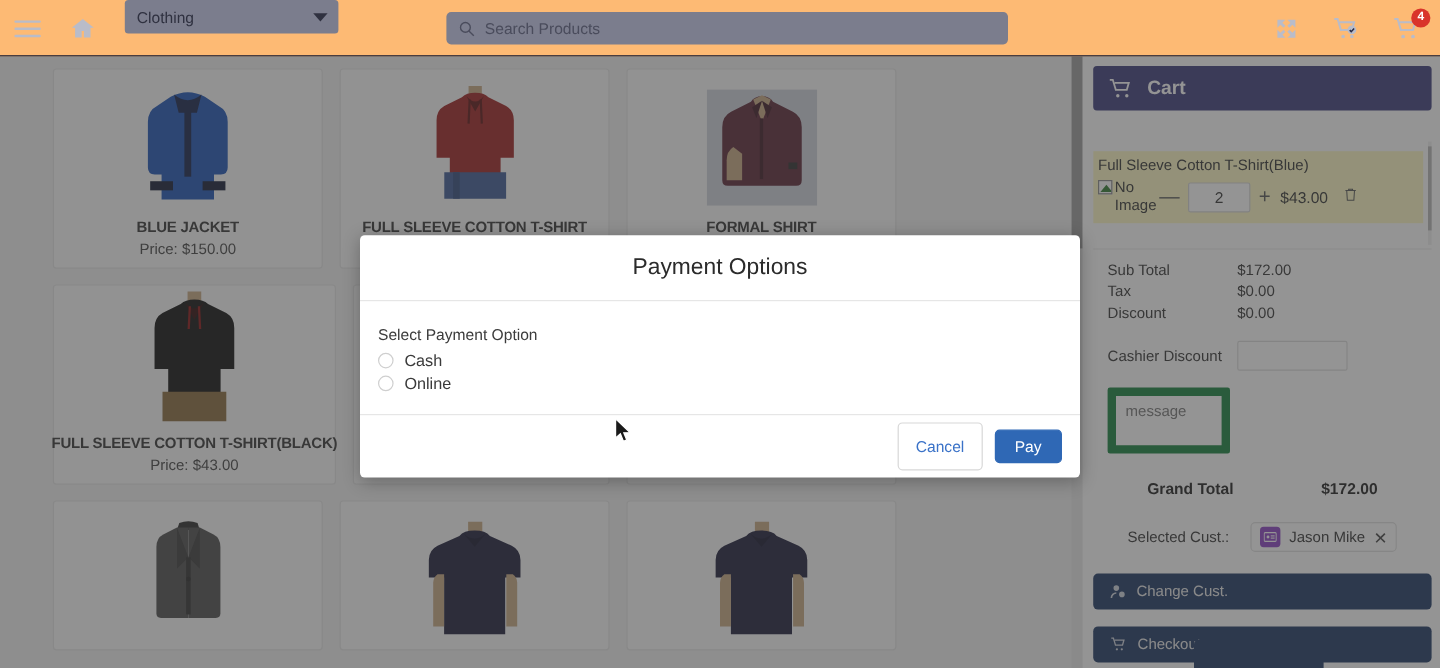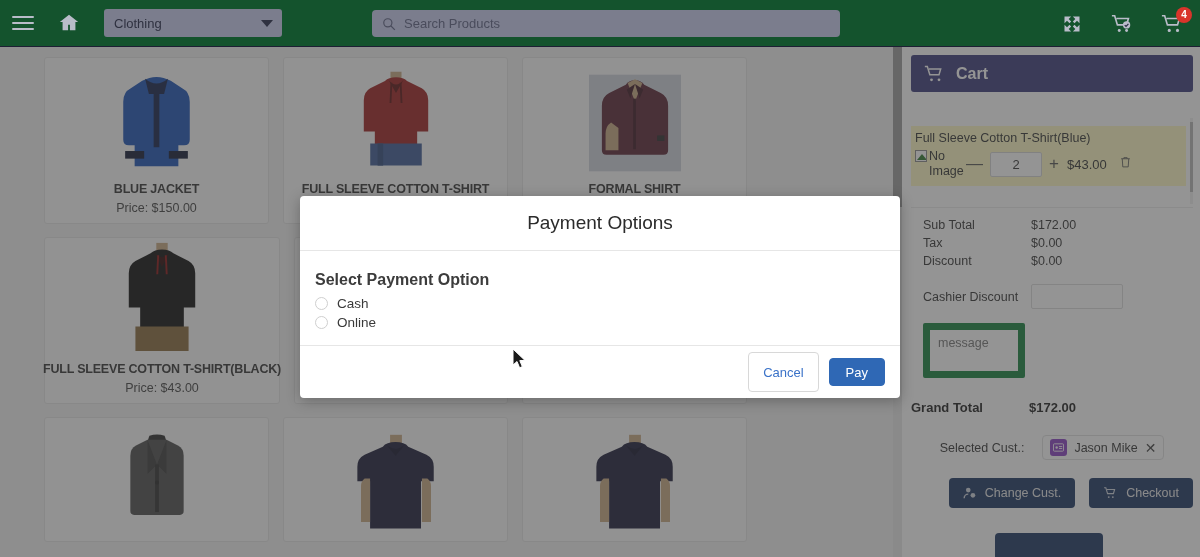--- a/index.html
+++ b/index.html
@@ -6,22 +6,22 @@
   html,body { width:1200px; height:557px; overflow:hidden; }
   body {
     font-family: "Liberation Sans", sans-serif;
     background:#efefef;
     position:relative;
   }
 
   
   .topnav{
     position:absolute; left:0; top:0; width:1200px; height:47px;
-    background:#14532d;
-    display:flex; align-items:center;
+    background:#fdba74;
+    display:flex; align-items:flex-start;
     border-bottom:1px solid #1d1f33;
     z-index:5;
   }
   .nav-icon-btn{
     width:46px; height:47px; display:flex; align-items:center; justify-content:center;
     cursor:pointer;
   }
   .hamburger{ width:22px; }
   .hamburger i{ display:block; height:2px; background:#b9bcc9; margin:4px 0; border-radius:1px;}
   .home-ic{ width:22px;height:22px; display:block;}
@@ -137,35 +137,35 @@
     width:92px;height:25px;border:1px solid #dcdcdc;border-radius:2px;background:#fff;outline:none;
     font-size:12.5px;padding:0 6px;font-family:"Liberation Sans",sans-serif;
   }
   .ordernote{ margin-top:14px; padding-left:12px; display:flex; }
   .ordernote .lab{ font-size:12.5px;color:#333;width:108px; padding-top:4px;}
   .ordernote textarea{
     width:102px;height:55px;border:7px solid #15803d;border-radius:2px;resize:none;
     padding:6px 8px; font-size:12.5px; color:#666; outline:none;
     font-family:"Liberation Sans",sans-serif; background:#fff;
   }
-  .grandrow{ margin-top:22px; display:flex; gap:46px; }
+  .grandrow{ margin-top:22px; display:flex; justify-content:center; gap:73px; }
   .grandrow .lab{ font-size:13px;font-weight:bold;color:#1d1d1d; }
   .grandrow .val{ font-size:13px;font-weight:bold;color:#1d1d1d; }
   .custrow{ margin-top:20px; display:flex; align-items:center; justify-content:center; gap:18px;}
   .custrow .lab{ font-size:12.5px; color:#333; }
   .cust-chip{
     display:flex;align-items:center;gap:7px;border:1px solid #e0e0e0;border-radius:4px;
     padding:3px 7px; background:#fff;
   }
   .cust-chip .idic{
     width:17px;height:17px;border-radius:3px;background:#8b42c4;display:flex;align-items:center;justify-content:center;
   }
   .cust-chip .nm{ font-size:12.5px;color:#333; }
   .cust-chip .x{ color:#444;font-size:14px;cursor:pointer; line-height:1;}
-  .btnrow{ margin-top:18px; display:flex; justify-content:flex-end; gap:14px; }
+  .btnrow{ margin-top:18px; display:flex; justify-content:flex-start; gap:14px;flex-direction:column; }
   .dkbtn{
     background:#1c3663;color:#e8e8e8;border:none;border-radius:4px;height:30px;
     display:flex;align-items:center;gap:8px;padding:0 14px;font-size:12.5px;cursor:pointer;
     font-family:"Liberation Sans",sans-serif;
   }
   .bottom-btn{
     position:absolute; left:93px; bottom:-4px; width:108px;height:28px;
     background:#1c3663;border-radius:4px;
   }
 
@@ -179,21 +179,21 @@
     background:#fff; border-radius:4px; z-index:30;
     box-shadow:0 3px 14px rgba(0,0,0,.28);
     display:flex; flex-direction:column;
   }
   .modal-head{
     height:55px; border-bottom:1px solid #e6e6e6; display:flex;
     align-items:center; justify-content:center;
   }
   .modal-title{ font-size:19px; color:#2b2b2b; }
   .modal-body{ flex:1; padding:20px 15px 0 15px; }
-  .mb-label{ font-size:16px;font-weight:bold;color:#3c3c3c; margin-bottom:7px; }
+  .mb-label{ font-size:13px;font-weight:normal;color:#3c3c3c; margin-bottom:7px; }
   .radio-line{ display:flex; align-items:center; gap:9px; margin-bottom:4px; cursor:pointer; }
   .radio{
     width:13px;height:13px;border-radius:50%;border:1px solid #cfcfcf;background:#fff;
   }
   .radio-line .txt{ font-size:13.5px;color:#3a3a3a; }
   .modal-foot{
     height:53px; border-top:1px solid #e6e6e6; display:flex;
     align-items:center; justify-content:flex-end; gap:10px; padding-right:15px;
   }
   .btn-cancel{

